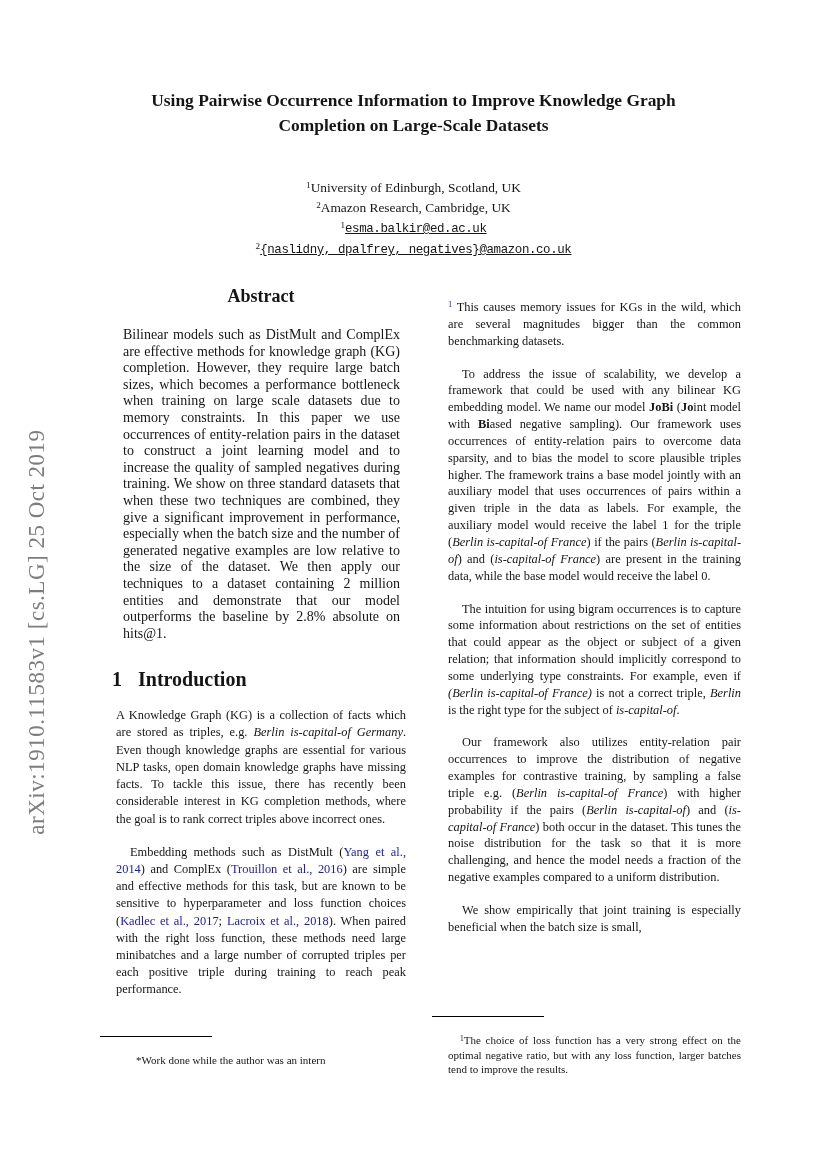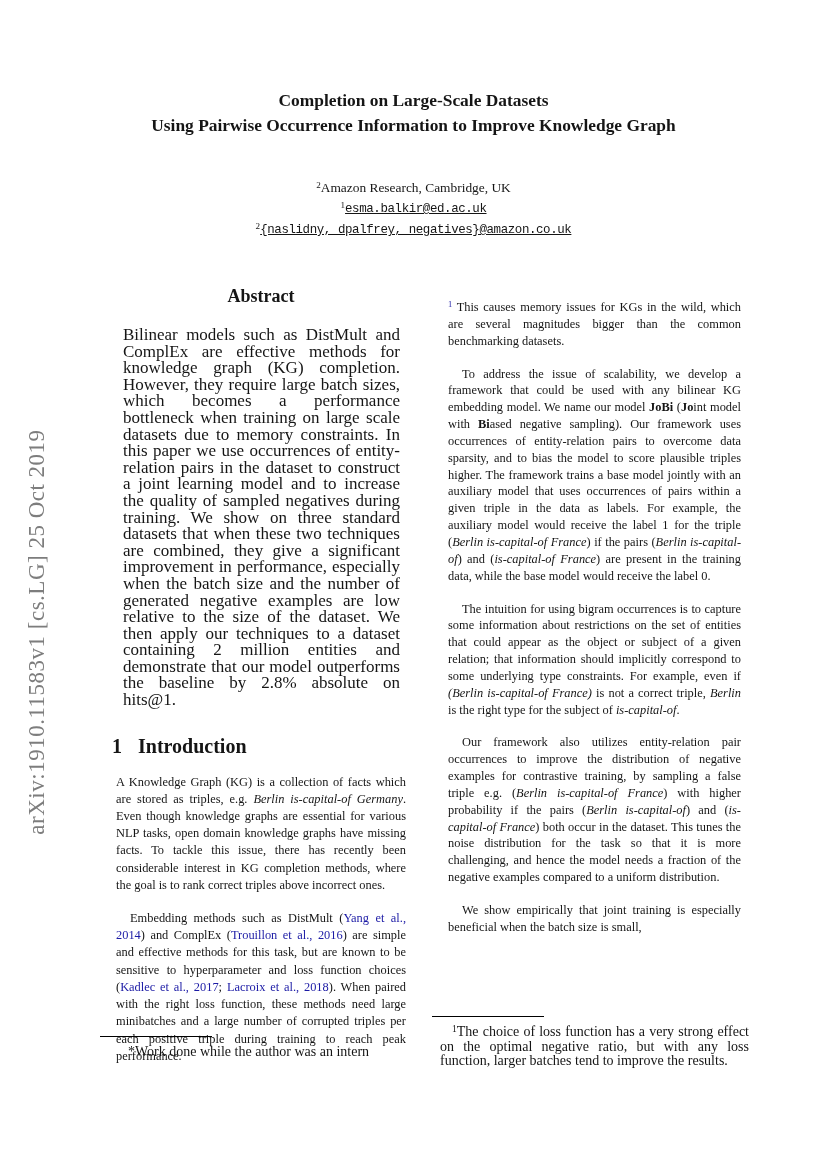--- a/index.html
+++ b/index.html
@@ -45,64 +45,65 @@
   }
   .affil-line{display:block;}
   
   .col-left{position:absolute;left:100px;top:283px;width:322px;}
   .col-right{position:absolute;left:432px;top:283px;width:325px;}
   .abstract-heading{
     text-align:center;font-weight:bold;font-size:18px;margin:3px 0 20px 0;
   }
   .abstract-body{
     margin:0 22px 0 23px;
-    font-size:17px;line-height:16.6px;
+    font-size:14px;line-height:16.6px;
     text-align:justify;
   }
   .section-heading{
     margin:26px 0 11px 12px;
     font-weight:bold;font-size:20px;
   }
   .section-number{display:inline-block;min-width:26px;}
   .para{
     font-size:12.4px;line-height:17.2px;
     text-align:justify;margin:16px;
   }
   .para.indent{text-indent:14px;}
   .col-right .para{line-height:16.85px;}
   
   .footnote-left{position:absolute;left:100px;top:1036px;width:322px;}
   .footnote-right{position:absolute;left:432px;top:1016px;width:325px;}
   .footnote-rule{border:0;border-top:1px solid #000;width:112px;margin:0 0 5px 0;}
   .footnote-text{
-    font-size:14px;line-height:14.6px;text-align:justify;margin:8px;
+    font-size:11px;line-height:14.6px;text-align:justify;margin:16px;
   }
   .footnote-left .footnote-text{text-indent:20px;}
   .footnote-right .footnote-text{text-indent:12px;}
   
   .i{font-style:italic;}
   .b{font-weight:bold;}
   .cite{color:var(--cite);}
   .sup{font-size:.68em;position:relative;top:-.45em;line-height:0;}
   .mono{font-family:"Liberation Mono", monospace;font-size:.93em;letter-spacing:-.4px;text-decoration:underline;}
 </style>
 </head>
 <body>
 
 <div class="page">
 
   <div class="watermark">arXiv:1910.11583v1  [cs.LG]  25 Oct 2019</div>
 
   <div class="title">
+    <div>Using Pairwise Occurrence Information to Improve Knowledge Graph</div>
     <div>Completion on Large-Scale Datasets</div>
-    <div>Using Pairwise Occurrence Information to Improve Knowledge Graph</div>
   </div>
 
 
   <div class="affiliations">
+    <span class="affil-line"><span class="sup">1</span><span>University of Edinburgh, Scotland, UK</span></span>
     <span class="affil-line"><span class="sup">2</span><span>Amazon Research, Cambridge, UK</span></span>
     <span class="affil-line"><span class="sup">1</span><span class="mono">esma.balkir@ed.ac.uk</span></span>
     <span class="affil-line"><span class="sup">2</span><span class="mono">{naslidny, dpalfrey, negatives}@amazon.co.uk</span></span>
   </div>
 
   <div class="col-left">
     <div class="abstract-heading">Abstract</div>
     <p class="abstract-body"><span>Bilinear models such as DistMult and ComplEx are effective methods for knowledge graph (KG) completion. However, they require large batch sizes, which becomes a performance bottleneck when training on large scale datasets due to memory constraints. In this paper we use occurrences of entity-relation pairs in the dataset to construct a joint learning model and to increase the quality of sampled negatives during training. We show on three standard datasets that when these two techniques are combined, they give a significant improvement in performance, especially when the batch size and the number of generated negative examples are low relative to the size of the dataset. We then apply our techniques to a dataset containing 2 million entities and demonstrate that our model outperforms the baseline by 2.8% absolute on hits@1.</span></p>
 
     <div class="section-heading">

